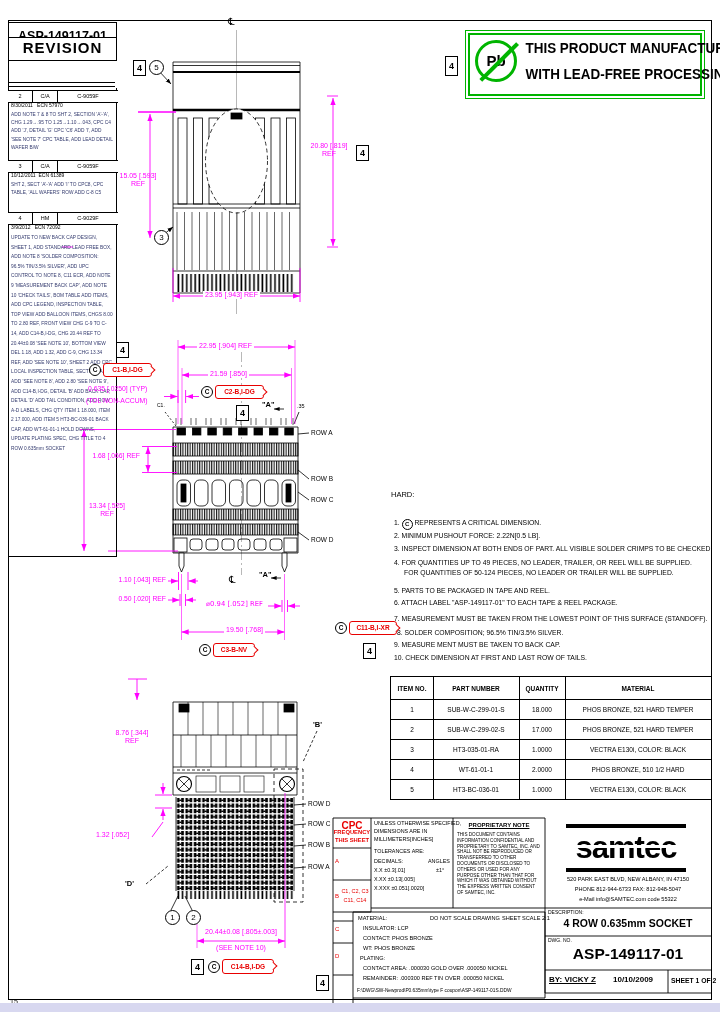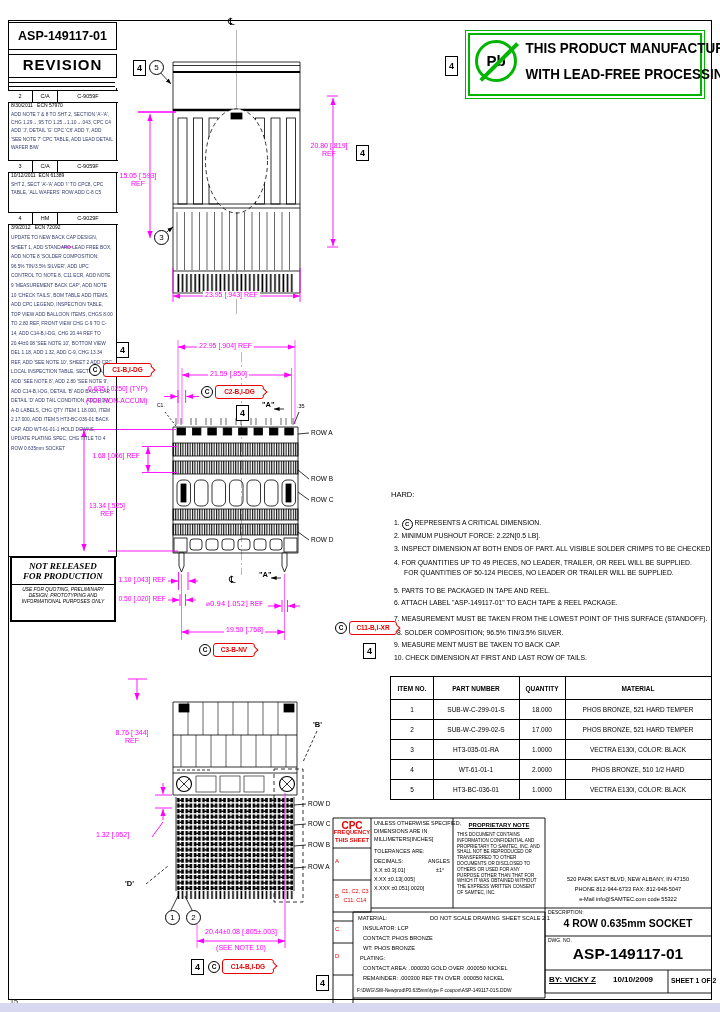--- a/index.html
+++ b/index.html
@@ -317,21 +317,21 @@
       <line x1="545" y1="970" x2="711" y2="970"></line>
       <line x1="545" y1="993" x2="711" y2="993"></line>
       <line x1="668" y1="970" x2="668" y2="993"></line>
       <line x1="545" y1="908" x2="545" y2="993"></line>
     </g>
   </svg>
 
   <div class="bigbox" style="left:8px;top:22px;width:107px;height:26px;">
     <div class="t b" style="left:0;top:6px;width:107px;font-size:12.5px;text-align:center;position:relative;">ASP-149117-01</div>
   </div>
-  <div class="bigbox" style="left:8px;top:54px;width:107px;height:22px;">
+  <div class="bigbox" style="left:8px;top:37px;width:107px;height:22px;">
     <div class="t b" style="left:0;top:2px;width:107px;font-size:15px;letter-spacing:1px;text-align:center;position:relative;">REVISION</div>
   </div>
   <div class="t" style="left:8px;top:82px;width:107px;height:3px;border-top:1px solid #000;border-bottom:1px solid #000;"></div>
   <div class="t" style="left:8px;top:88px;width:107px;height:468px;border-left:1px solid #000;border-right:1px solid #000;border-bottom:1px solid #000;"></div>
 
   <div class="rhead" style="top:90px;">
     <span class="rh1">2</span>
     <span class="rh2">C/A</span>
     <span class="rh3">C-9059F</span>
   </div>
@@ -350,26 +350,20 @@
 
   <div class="rhead" style="top:212px;">
     <span class="rh1">4</span>
     <span class="rh2">HM</span>
     <span class="rh3">C-9029F</span>
   </div>
   <div class="t" style="left:11px;top:225px;font-size:5px;">
     <span>3/9/2012</span>&nbsp;&nbsp;&nbsp;<span>ECN 72092</span></div>
   <div class="t nv wrap" style="left:11px;top:233px;width:102px;font-size:4.8px;line-height:9.6px;">UPDATE TO NEW BACK CAP DESIGN, SHEET 1, ADD STANDARD LEAD FREE BOX, ADD NOTE 8 'SOLDER COMPOSITION: 96.5% TIN/3.5% SILVER', ADD UPC CONTROL TO NOTE 8, C11 ECR, ADD NOTE 9 'MEASUREMENT BACK CAP', ADD NOTE 10 'CHECK TAILS', BOM TABLE ADD ITEMS, ADD CPC LEGEND, INSPECTION TABLE, TOP VIEW ADD BALLOON ITEMS, CHGS 8.00 TO 2.80 REF, FRONT VIEW CHG C-9 TO C-14, ADD C14-B,I-DG, CHG 20.44 REF TO 20.44±0.08 'SEE NOTE 10', BOTTOM VIEW DEL 1.18, ADD 1.32, ADD C-9, CHG 13.34 REF, ADD 'SEE NOTE 10', SHEET 2 ADD CPC LOCAL INSPECTION TABLE, SECTION 'A'-'A' ADD 'SEE NOTE 8', ADD 2.80 'SEE NOTE 9', ADD C14-B,I-DG, DETAIL 'B' ADD BACK CAP, DETAIL 'D' ADD TAIL CONDITION, ADD ROW A-D LABELS, CHG QTY ITEM 1 18.000, ITEM 2 17.000, ADD ITEM 5 HT3-BC-036-01 BACK CAP, ADD WT-61-01-1 HOLD DOWNS, UPDATE PLATING SPEC, CHG TITLE TO 4 ROW 0.635mm SOCKET</div>
 
-  <div class="bigbox" style="left:10px;top:556px;width:102px;height:62px;border-width:2px;">
-    <div class="t b c" style="position:relative;width:102px;top:3px;font-size:9px;font-style:italic;font-family:'Liberation Serif',serif;">NOT RELEASED</div>
-    <div class="t b c" style="position:relative;width:102px;top:3px;font-size:9px;font-style:italic;font-family:'Liberation Serif',serif;">FOR PRODUCTION</div>
-    <div style="position:relative;top:6px;border-top:1.5px solid #000;width:100%;"></div>
-    <div class="t c wrap" style="position:relative;top:8px;left:4px;width:94px;font-size:4.9px;font-style:italic;line-height:6px;">USE FOR QUOTING, PRELIMINARY DESIGN, PROTOTYPING AND INFORMATIONAL PURPOSES ONLY</div>
-  </div>
   <div class="t" style="left:10px;top:998px;font-size:7px;">15</div>
   <div class="bstrip"></div>
 
   <div class="box4" style="left:445px;top:56px;height:18px;line-height:18px;">4</div>
   <div class="banner">
     <div class="inner"></div>
     <div class="pb">
       <span>Pb</span>
       <div class="pbslash"></div>
     </div>
@@ -523,20 +517,21 @@
   <div class="t" style="left:430px;top:915px;font-size:5.6px;">DO NOT SCALE DRAWING</div>
   <div class="t" style="left:502px;top:915px;font-size:5.6px;">SHEET SCALE 2:1</div>
   <div class="t" style="left:363px;top:925px;font-size:5.6px;">INSULATOR: LCP</div>
   <div class="t" style="left:363px;top:935px;font-size:5.6px;">CONTACT: PHOS BRONZE</div>
   <div class="t" style="left:363px;top:945px;font-size:5.6px;">WT: PHOS BRONZE</div>
   <div class="t" style="left:360px;top:955px;font-size:5.6px;">PLATING:</div>
   <div class="t" style="left:363px;top:965px;font-size:5.6px;">CONTACT AREA: .000030 GOLD OVER .000050 NICKEL</div>
   <div class="t" style="left:363px;top:975px;font-size:5.6px;">REMAINDER: .000300 REF TIN OVER .000050 NICKEL</div>
   <div class="t" style="left:357px;top:988px;font-size:4.8px;">F:\DWG\SW-Newprod\P0.635mm\type F coupon\ASP-149117-01S.DDW</div>
 
+  <div class="t b" style="left:566px;top:824px;width:120px;font-size:31px;letter-spacing:-1px;text-align:center;line-height:40px;border-top:4px solid #000;border-bottom:4px solid #000;">samtec</div>
   <div class="t" style="left:566px;top:845px;width:120px;height:2.5px;background:#fff;z-index:3;"></div>
   <div class="t c" style="left:547px;top:876px;width:162px;font-size:5.6px;">520 PARK EAST BLVD, NEW ALBANY, IN 47150</div>
   <div class="t c" style="left:547px;top:886px;width:162px;font-size:5.6px;">PHONE 812-944-6733      FAX: 812-948-5047</div>
   <div class="t c" style="left:547px;top:896px;width:162px;font-size:5.6px;">e-Mail  info@SAMTEC.com      code 55322</div>
   <div class="t" style="left:548px;top:910px;font-size:5px;">DESCRIPTION:</div>
   <div class="t b c" style="left:547px;top:918px;width:162px;font-size:10.5px;">4 ROW 0.635mm SOCKET</div>
   <div class="t" style="left:548px;top:938px;font-size:5px;">DWG. NO.</div>
   <div class="t b c" style="left:547px;top:945px;width:162px;font-size:15.5px;">ASP-149117-01</div>
   <div class="t b" style="left:549px;top:976px;font-size:8px;text-decoration:underline;">BY: VICKY Z</div>
   <div class="t b" style="left:613px;top:976px;font-size:8px;">10/10/2009</div>

